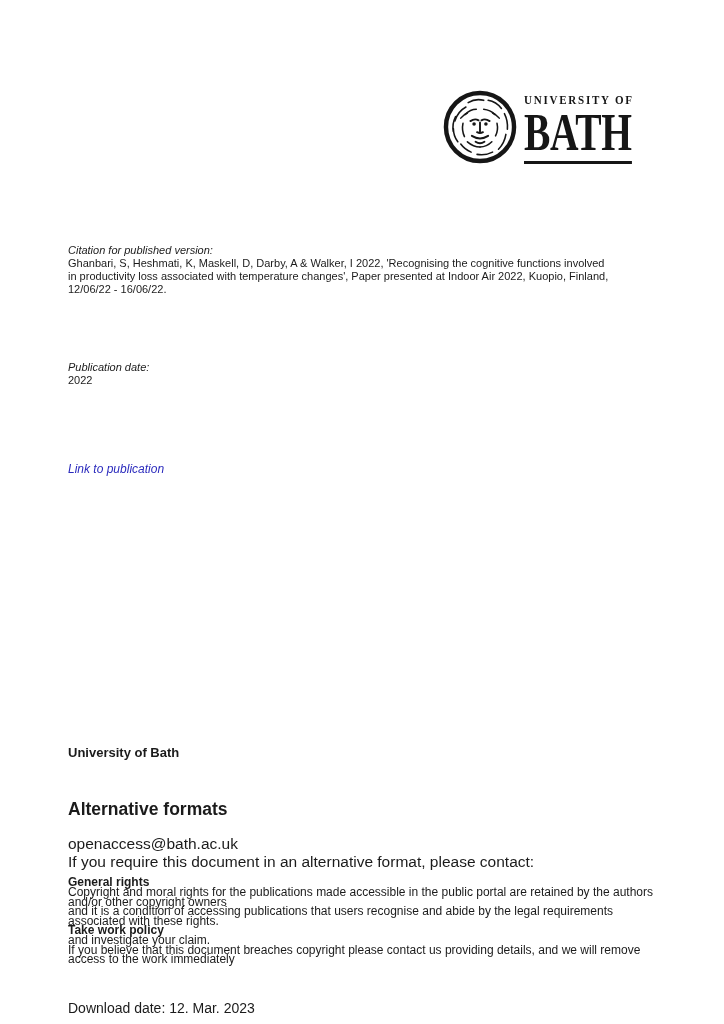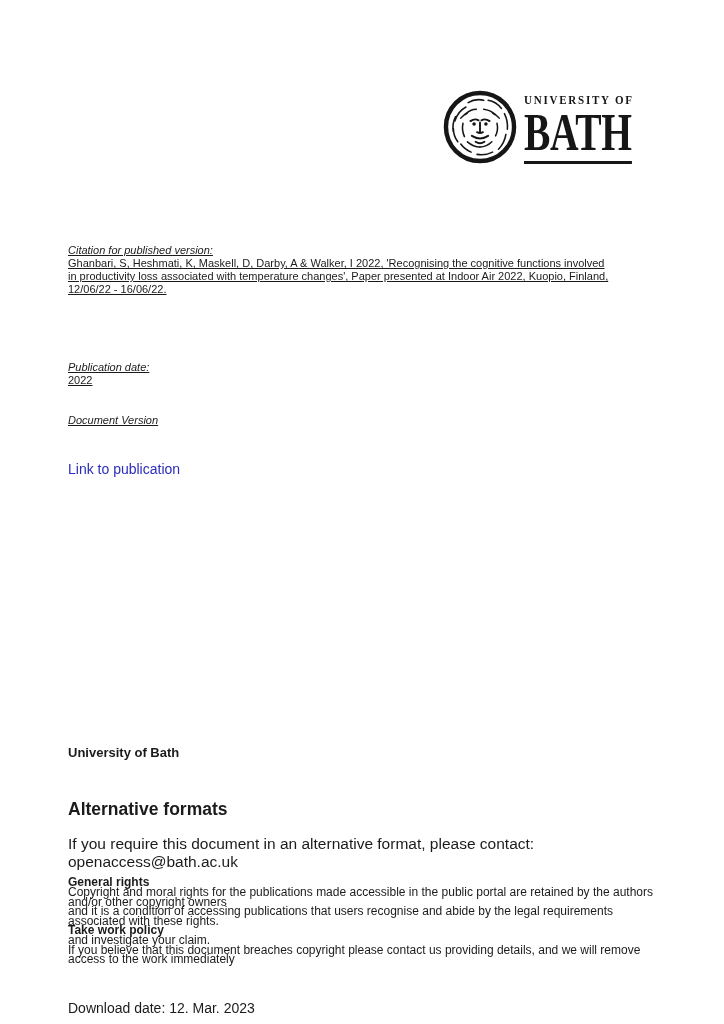--- a/index.html
+++ b/index.html
@@ -28,29 +28,29 @@
     display: inline-block;
     font-family: "Liberation Serif", serif;
     font-weight: 600; font-size: 52px; line-height: 0.92;
     letter-spacing: -0.5px; color: #161616;
     border-bottom: 3px solid #161616; padding-bottom: 4px;
     transform: scaleX(0.76); transform-origin: 0 0;
     white-space: nowrap;
   }
 
   
-  .small { font-size: 11px; line-height: 13px; text-decoration: underline; }
+  .small { font-size: 11px; line-height: 13px; }
   .italic { font-style: italic; }
   .citation { left: 68px; top: 244px; width: 596px; }
   .pubdate { left: 68px; top: 361px; }
   .docver  { left: 68px; top: 414px; }
   .publink {
     left: 68px; top: 462px;
-    font-size: 14px; line-height: 14px;
-    color: #2b2bbd; text-decoration: none; cursor: pointer;
+    font-size: 12px; line-height: 14px;
+    color: #2b2bbd; text-decoration: none; cursor: pointer; font-style: italic;
   }
   .uni-name { left: 68px; top: 745px; font-size: 13px; font-weight: bold; }
 
   .altfmt { left: 68px; top: 800px; width: 600px; }
   .altfmt .hd { font-size: 17.5px; font-weight: bold; line-height: 19px; margin-bottom: 16px; }
   .altfmt .bd { font-size: 15.5px; line-height: 18px; }
 
   .fineprint { width: 600px; font-size: 12px; line-height: 9.8px; }
   .fineprint .hd { font-weight: bold; margin-bottom: 0; }
   .rights { left: 68px; top: 878px; }
@@ -108,31 +108,30 @@
   <div>in productivity loss associated with temperature changes', Paper presented at Indoor Air 2022, Kuopio, Finland,</div>
   <div>12/06/22 - 16/06/22.</div>
 </div>
 
 <div class="abs pubdate small">
   <div class="italic">Publication date:</div>
   <div>2022</div>
 </div>
 
 <div class="abs docver small">
-  <div class="italic">Document Version</div>
 </div>
 
 <a class="abs publink" href="#">Link to publication</a>
 
 <div class="abs uni-name">University of Bath</div>
 
 <div class="abs altfmt">
   <div class="hd">Alternative formats</div>
+  <div class="bd">openaccess@bath.ac.uk</div>
   <div class="bd">If you require this document in an alternative format, please contact:</div>
-  <div class="bd">openaccess@bath.ac.uk</div>
 </div>
 
 <div class="abs rights fineprint">
   <div class="hd">General rights</div>
   <div>Copyright and moral rights for the publications made accessible in the public portal are retained by the authors and/or other copyright owners</div>
   <div>and it is a condition of accessing publications that users recognise and abide by the legal requirements associated with these rights.</div>
 </div>
 
 <div class="abs takedown fineprint">
   <div class="hd">Take work policy</div>

